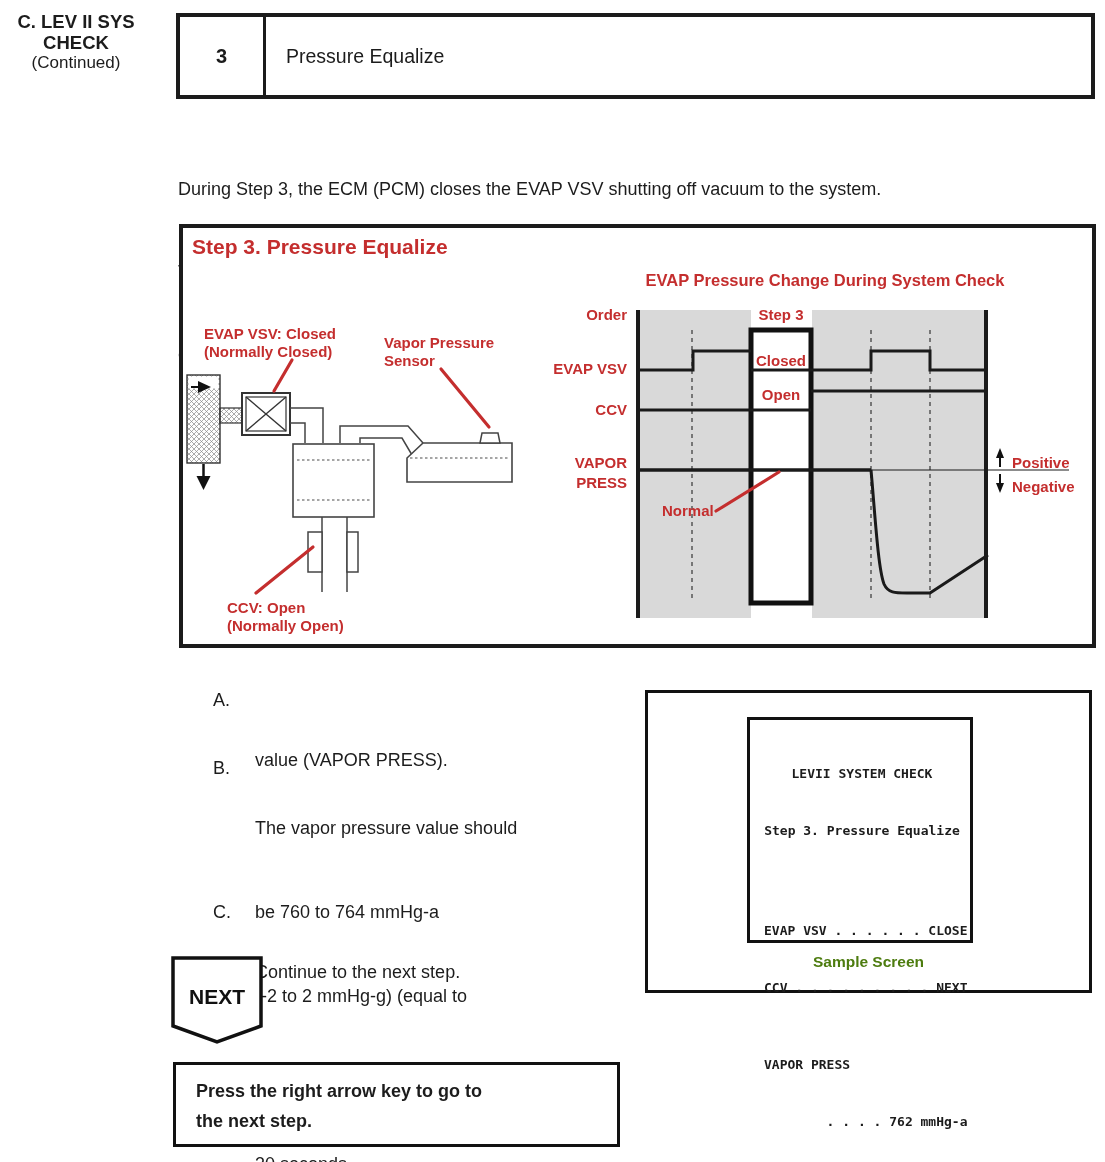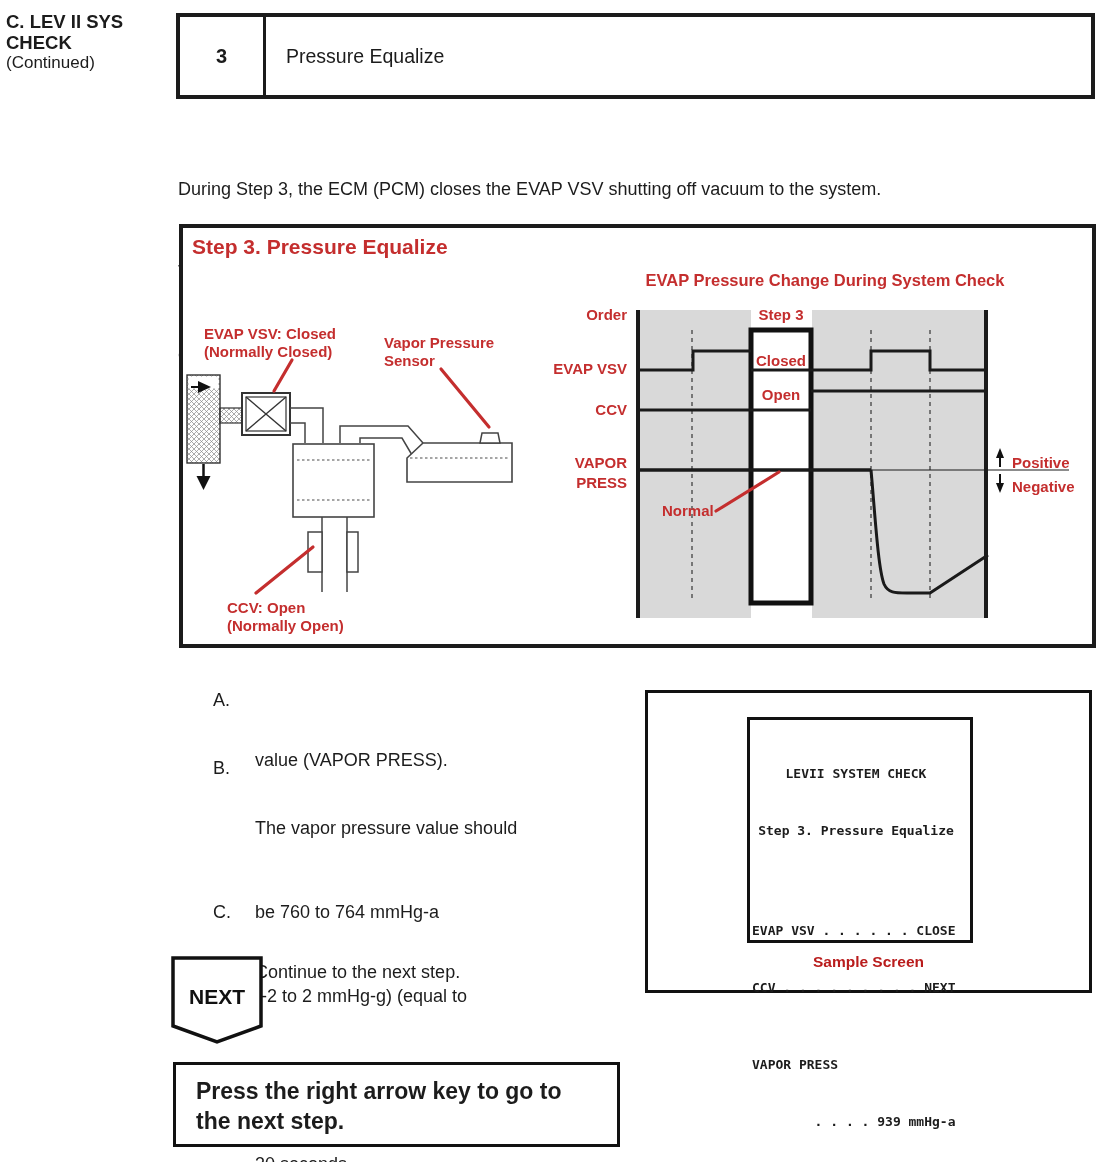--- a/index.html
+++ b/index.html
@@ -1,20 +1,20 @@
 <!DOCTYPE html>
 <html><head>
 <meta charset="utf-8">
 <style>
   html,body{margin:0;padding:0;background:#ffffff;}
   .page{position:relative;width:1105px;height:1162px;background:#fff;overflow:hidden;
         font-family:"Liberation Sans",sans-serif;color:#1c1c1c;filter:blur(0.4px);}
   .abs{position:absolute;}
   
-  .side-head{left:6px;top:12px;width:140px;text-align:left;line-height:20.5px;}
+  .side-head{left:6px;top:12px;width:140px;text-align:center;line-height:20.5px;}
   .side-head .b{font-weight:bold;font-size:18.5px;}
   .side-head .r{font-size:17px;}
   
   .step-box{left:176px;top:13px;width:919px;height:86px;border:4px solid #1b1b1b;
             box-sizing:border-box;display:flex;background:#fff;}
   .step-num{width:83px;border-right:3px solid #1b1b1b;display:flex;align-items:center;
             justify-content:center;font-weight:bold;font-size:20px;}
   .step-title{flex:1;display:flex;align-items:center;padding-left:20px;
               font-weight:normal;font-size:19.5px;}
   
@@ -26,31 +26,31 @@
   .fig svg{position:absolute;left:0;top:0;}
   
   .stepitem-label{font-size:18px;font-weight:normal;}
   .stepitem-lines{font-size:18px;line-height:28px;white-space:pre;}
   
   .sample-outer{left:645px;top:690px;width:447px;height:303px;border:3px solid #111;
                 box-sizing:border-box;background:#fff;}
   .sample-inner{position:absolute;left:99px;top:24px;width:226px;height:226px;
                 border:3px solid #111;box-sizing:border-box;
                 font-family:"DejaVu Sans Mono",monospace;font-weight:bold;font-size:13px;
-                line-height:19px;white-space:pre;padding:6px 0 0 2px;}
+                line-height:19px;white-space:pre;padding:6px 0 0 14px;}
   .scr-line{white-space:pre;}
   .scr-center{text-align:center;padding-right:10px;}
   .gap30{margin-top:43px;} .gap20{margin-top:20px;}
   .sample-caption{position:absolute;left:0;top:260px;width:100%;text-align:center;
-                  color:#b91c1c;font-weight:bold;font-size:15.5px;}
+                  color:#4d7c0f;font-weight:bold;font-size:15.5px;}
   
   .next-svg{left:170px;top:955px;}
   
   .footer-box{left:173px;top:1062px;width:447px;height:85px;border:3.5px solid #111;
-              box-sizing:border-box;padding:12px 0 0 20px;font-weight:bold;font-size:23px;
+              box-sizing:border-box;padding:12px 0 0 20px;font-weight:bold;font-size:18px;
               line-height:29.5px;background:#fff;}
   text{font-family:"Liberation Sans",sans-serif;}
   .redtxt{fill:#c42e2e;font-weight:bold;}
 </style>
 </head>
 <body>
 
 <div class="page">
 
   <div class="abs side-head">
@@ -190,21 +190,21 @@
     <div>Continue to the next step.</div>
   </div>
 
   <div class="abs sample-outer">
     <div class="sample-inner">
       <div class="scr-line scr-center">LEVII SYSTEM CHECK</div>
       <div class="scr-line scr-center">Step 3. Pressure Equalize</div>
       <div class="scr-line gap30">EVAP VSV . . . . . . CLOSE</div>
       <div class="scr-line">CCV . . . . . . . . . NEXT</div>
       <div class="scr-line gap20">VAPOR PRESS</div>
-      <div class="scr-line">        . . . . 939 mmHg-a</div>
+      <div class="scr-line">        . . . . 762 mmHg-a</div>
       <div class="scr-line">Time  030 seconds</div>
       
     </div>
     <div class="sample-caption">Sample Screen</div>
   </div>
 
   <svg class="abs next-svg" width="94" height="92" viewBox="0 0 94 92">
     <polygon points="3,3 91,3 91,71 47,87 3,71" fill="#ffffff" stroke="#111" stroke-width="3.5"></polygon>
     <text x="47" y="49" text-anchor="middle" font-size="21" font-weight="bold" fill="#111">NEXT</text>
   </svg>

